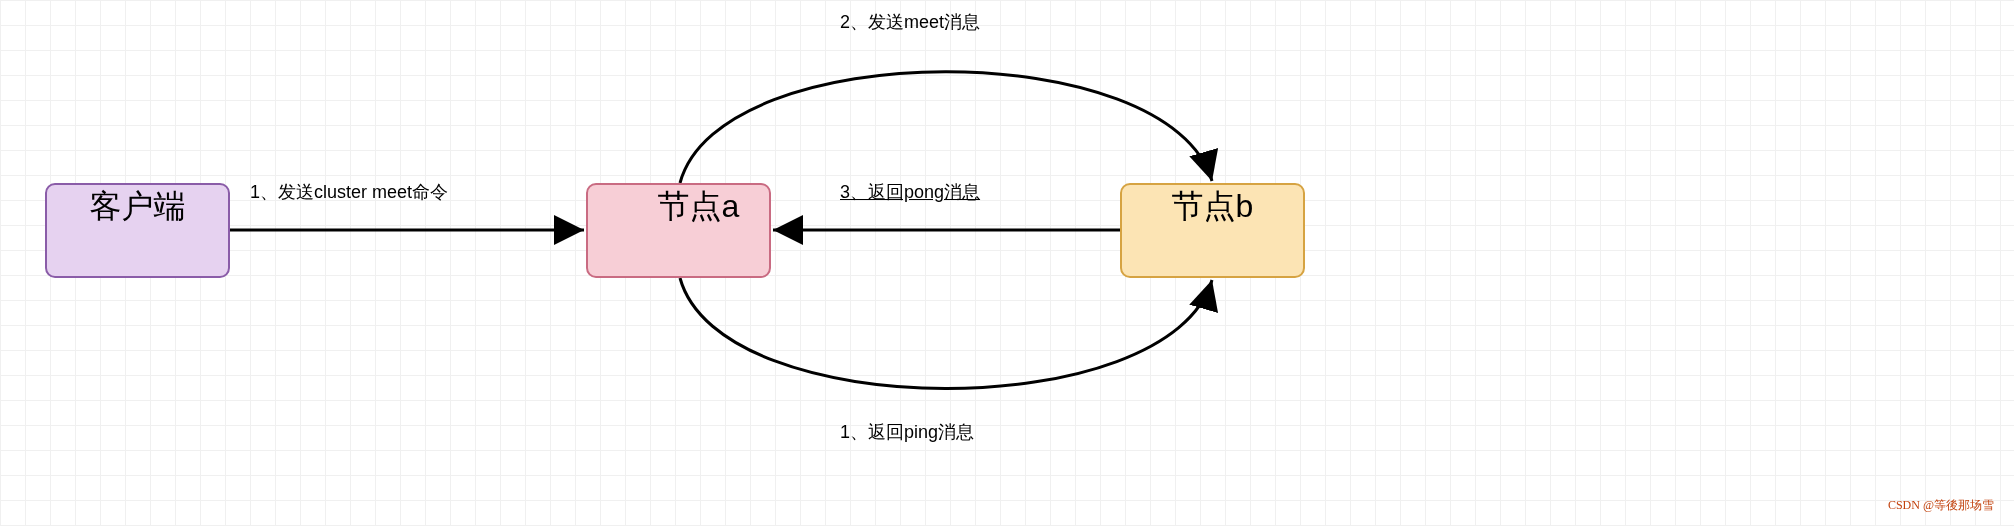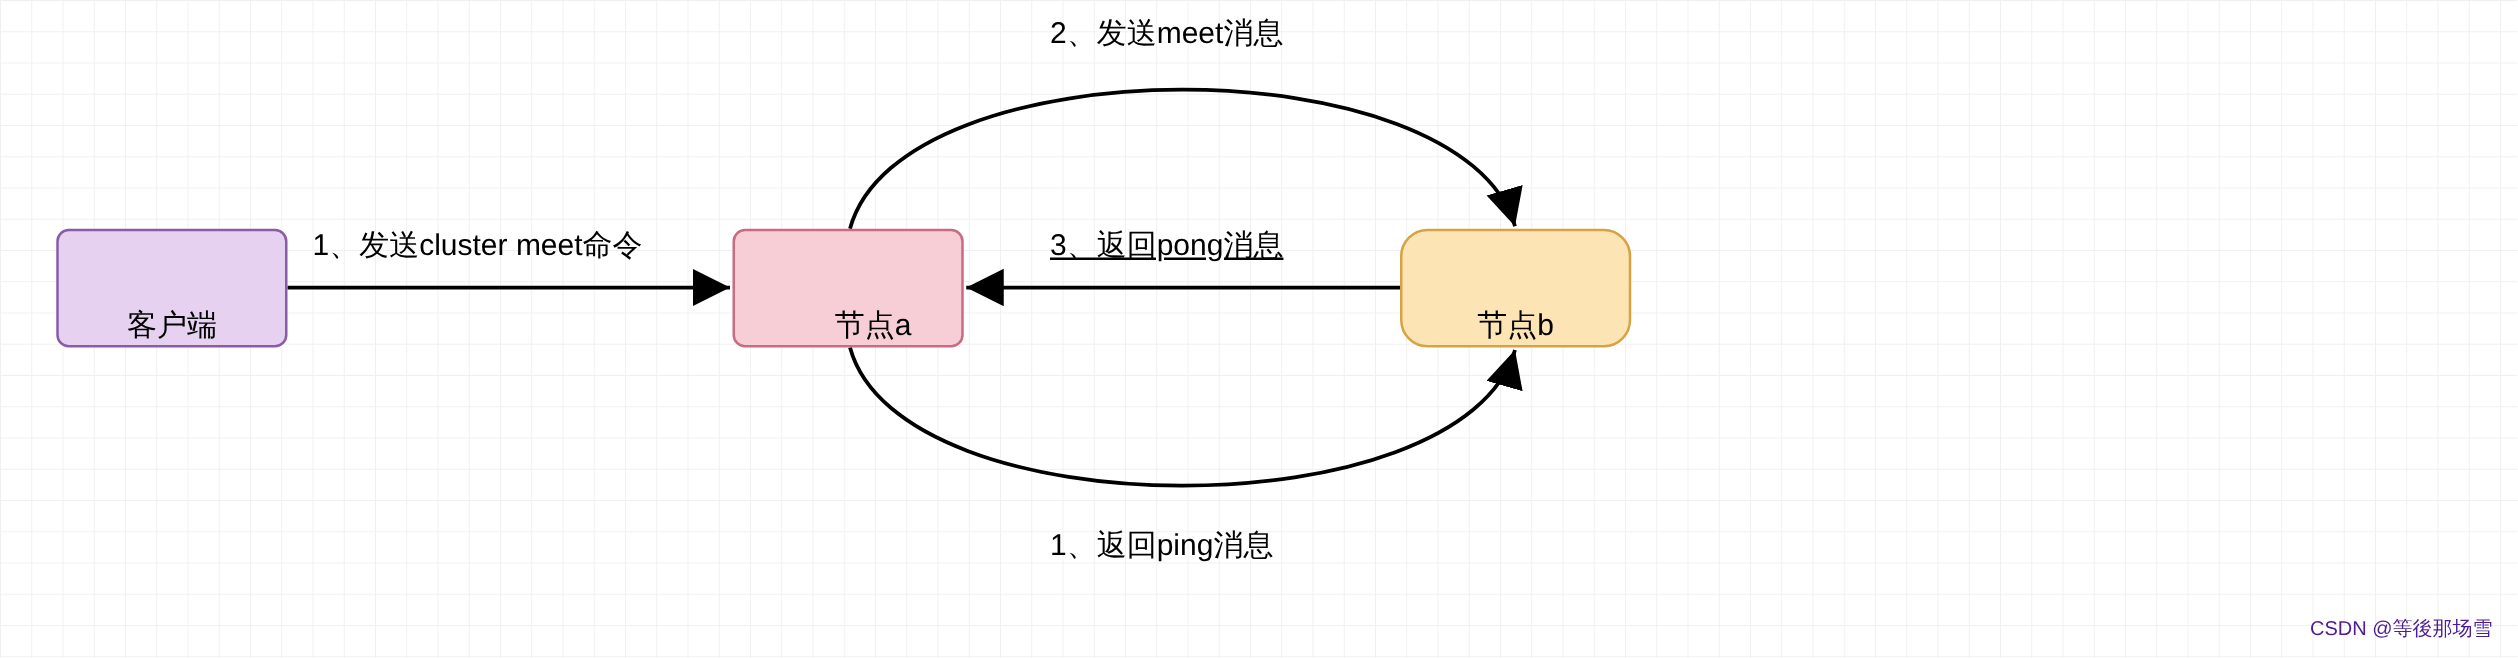--- a/index.html
+++ b/index.html
@@ -13,23 +13,23 @@
         linear-gradient(#f0f0f0 1px, transparent 1px),
         linear-gradient(90deg, #f0f0f0 1px, transparent 1px);
       background-size: 25px 25px;
       overflow: hidden;
     }
     .node {
       position: absolute;
       border: 2px solid;
       border-radius: 10px;
       display: flex;
-      align-items: flex-end;
+      align-items: flex-start;
       justify-content: center;
-      font-size: 24px;
+      font-size: 32px;
     }
     .node-client {
       left: 45px;
       top: 183px;
       width: 185px;
       height: 95px;
       background: #e6d2f0;
       border-color: #8a5ca8;
     }
     .node-a {
@@ -41,34 +41,34 @@
       border-color: #c96b82;
       padding-left: 40px;
     }
     .node-b {
       left: 1120px;
       top: 183px;
       width: 185px;
       height: 95px;
       background: #fce4b4;
       border-color: #d6a342;
-      border-radius: 22px;
     }
     .label {
       position: absolute;
-      font-size: 24px;
+      font-size: 18px;
       color: #000;
       white-space: nowrap;
     }
     .watermark {
       position: absolute;
       right: 20px;
       bottom: 12px;
-      font-size: 16px;
-      color: #4c1d95;
+      font-size: 12px;
+      color: #c2410c;
+      font-family: Liberation Serif, serif;
     }
     svg.arrows {
       position: absolute;
       left: 0;
       top: 0;
       width: 2014px;
       height: 526px;
       pointer-events: none;
     }
   </style>

